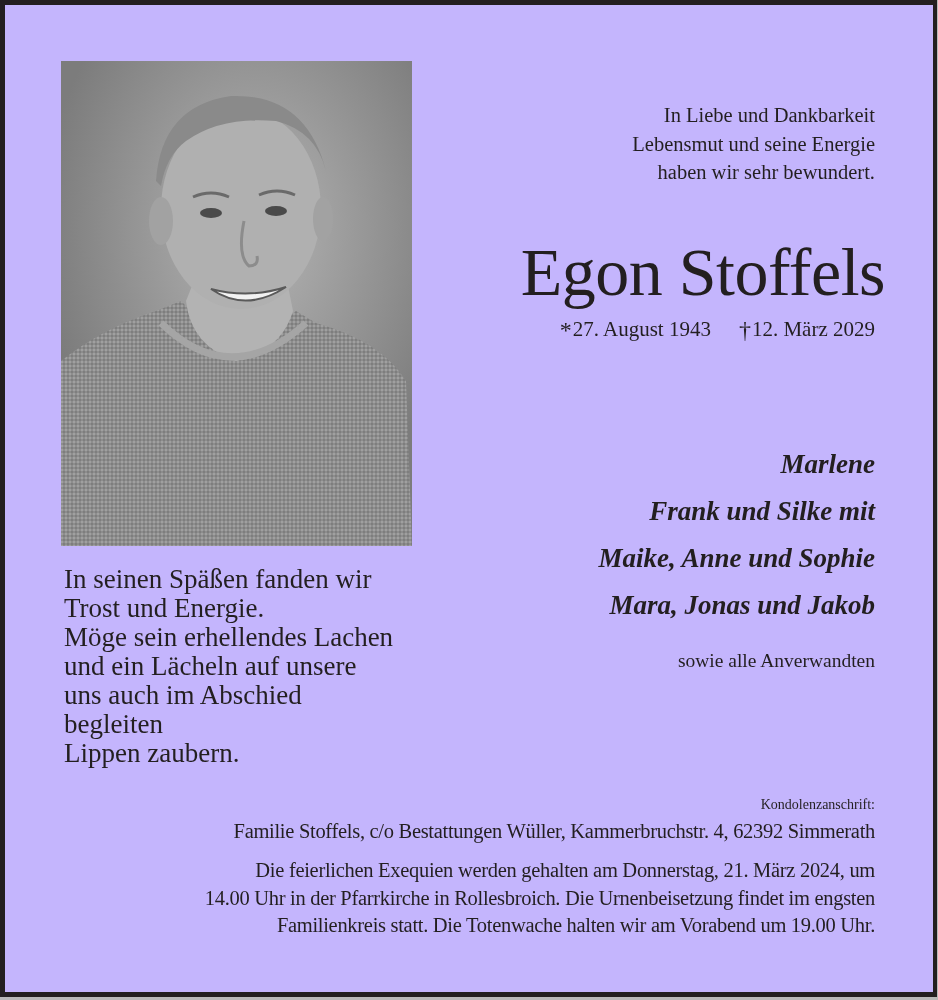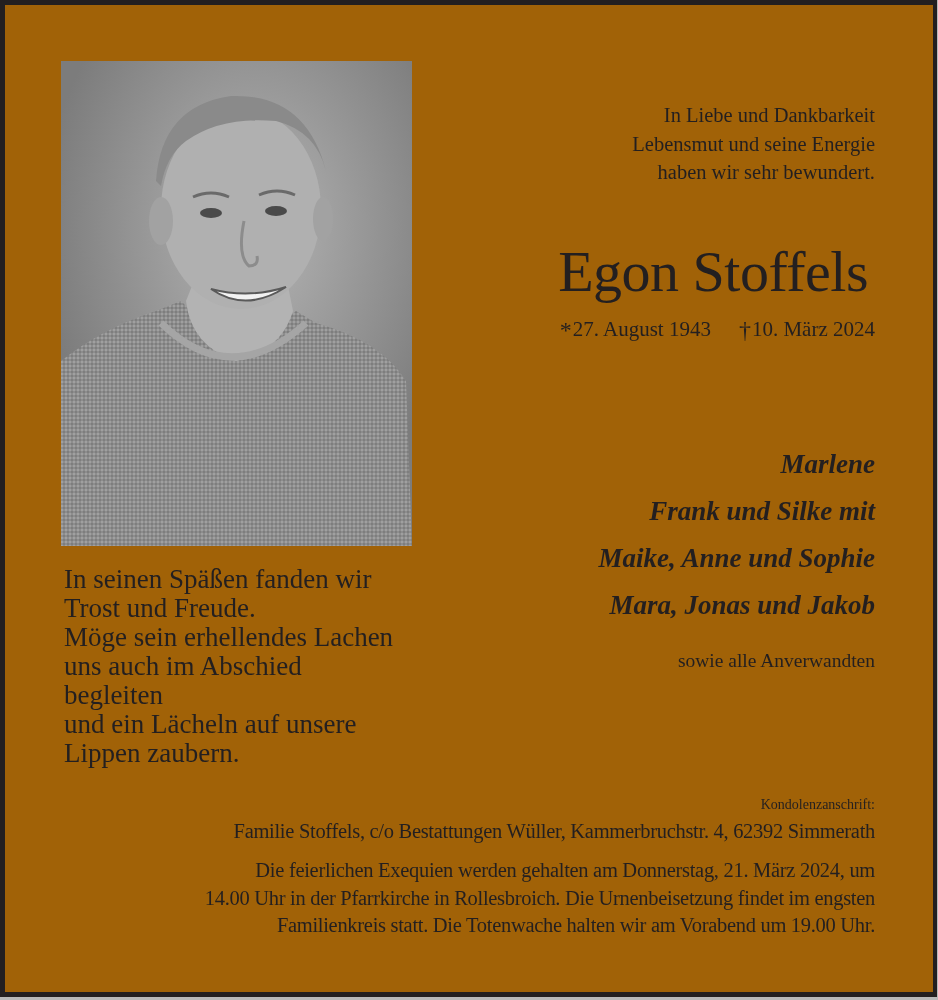--- a/index.html
+++ b/index.html
@@ -10,42 +10,42 @@
       overflow: hidden;
       font-family: "Liberation Serif", "DejaVu Serif", serif;
       color: #231f20;
     }
     .frame {
       position: absolute;
       left: 0; top: 0;
       width: 928px; height: 987px;
       border: 5px solid #231f20;
       border-right-width: 4px;
-      background: #a16207;
+      background: #c4b5fd;
     }
     .photo {
       position: absolute;
       left: 56px; top: 56px;
       width: 351px; height: 485px;
       overflow: hidden;
       background: linear-gradient(90deg, #6e6e6e 0%, #8c8c8c 25%, #a6a6a6 55%, #8f8f8f 80%, #9a9a9a 100%);
     }
     .photo svg { display: block; }
     .quote-top {
       position: absolute;
       right: 58px; top: 96px;
       text-align: right;
       font-size: 20.5px;
       line-height: 28.5px;
       width: 420px;
     }
     .name {
       position: absolute;
-      right: 65px; top: 232px;
-      font-size: 58px;
+      right: 48px; top: 232px;
+      font-size: 68px;
       line-height: 70px;
       letter-spacing: -0.5px;
       white-space: nowrap;
     }
     .dates {
       position: absolute;
       right: 58px; top: 310px;
       font-size: 21px;
       line-height: 28px;
       white-space: nowrap;
@@ -155,38 +155,38 @@
     <div>haben wir sehr bewundert.</div>
   </div>
 
   <div class="name">Egon Stoffels</div>
 
   <div class="dates">
     <span>
       <span class="sym">*</span><span>27. August 1943</span>
     </span>
     <span>
-      <span class="sym">†</span><span>10. März 2024</span>
+      <span class="sym">†</span><span>12. März 2029</span>
     </span>
   </div>
 
   <div class="family">
     <div class="line">Marlene</div>
     <div class="line">Frank und Silke mit</div>
     <div class="line">Maike, Anne und Sophie</div>
     <div class="line">Mara, Jonas und Jakob</div>
     <div class="small">sowie alle Anverwandten</div>
   </div>
 
   <div class="quote-left">
     <div>In seinen Späßen fanden wir</div>
-    <div>Trost und Freude.</div>
+    <div>Trost und Energie.</div>
     <div>Möge sein erhellendes Lachen</div>
+    <div>und ein Lächeln auf unsere</div>
     <div>uns auch im Abschied begleiten</div>
-    <div>und ein Lächeln auf unsere</div>
     <div>Lippen zaubern.</div>
   </div>
 
   <div class="kondo-label">Kondolenzanschrift:</div>
   <div class="address">Familie Stoffels, c/o Bestattungen Wüller, Kammerbruchstr. 4, 62392 Simmerath</div>
 
   <div class="exequien">
     <div>Die feierlichen Exequien werden gehalten am Donnerstag, 21. März 2024, um</div>
     <div>14.00 Uhr in der Pfarrkirche in Rollesbroich. Die Urnenbeisetzung findet im engsten</div>
     <div>Familienkreis statt. Die Totenwache halten wir am Vorabend um 19.00 Uhr.</div>

